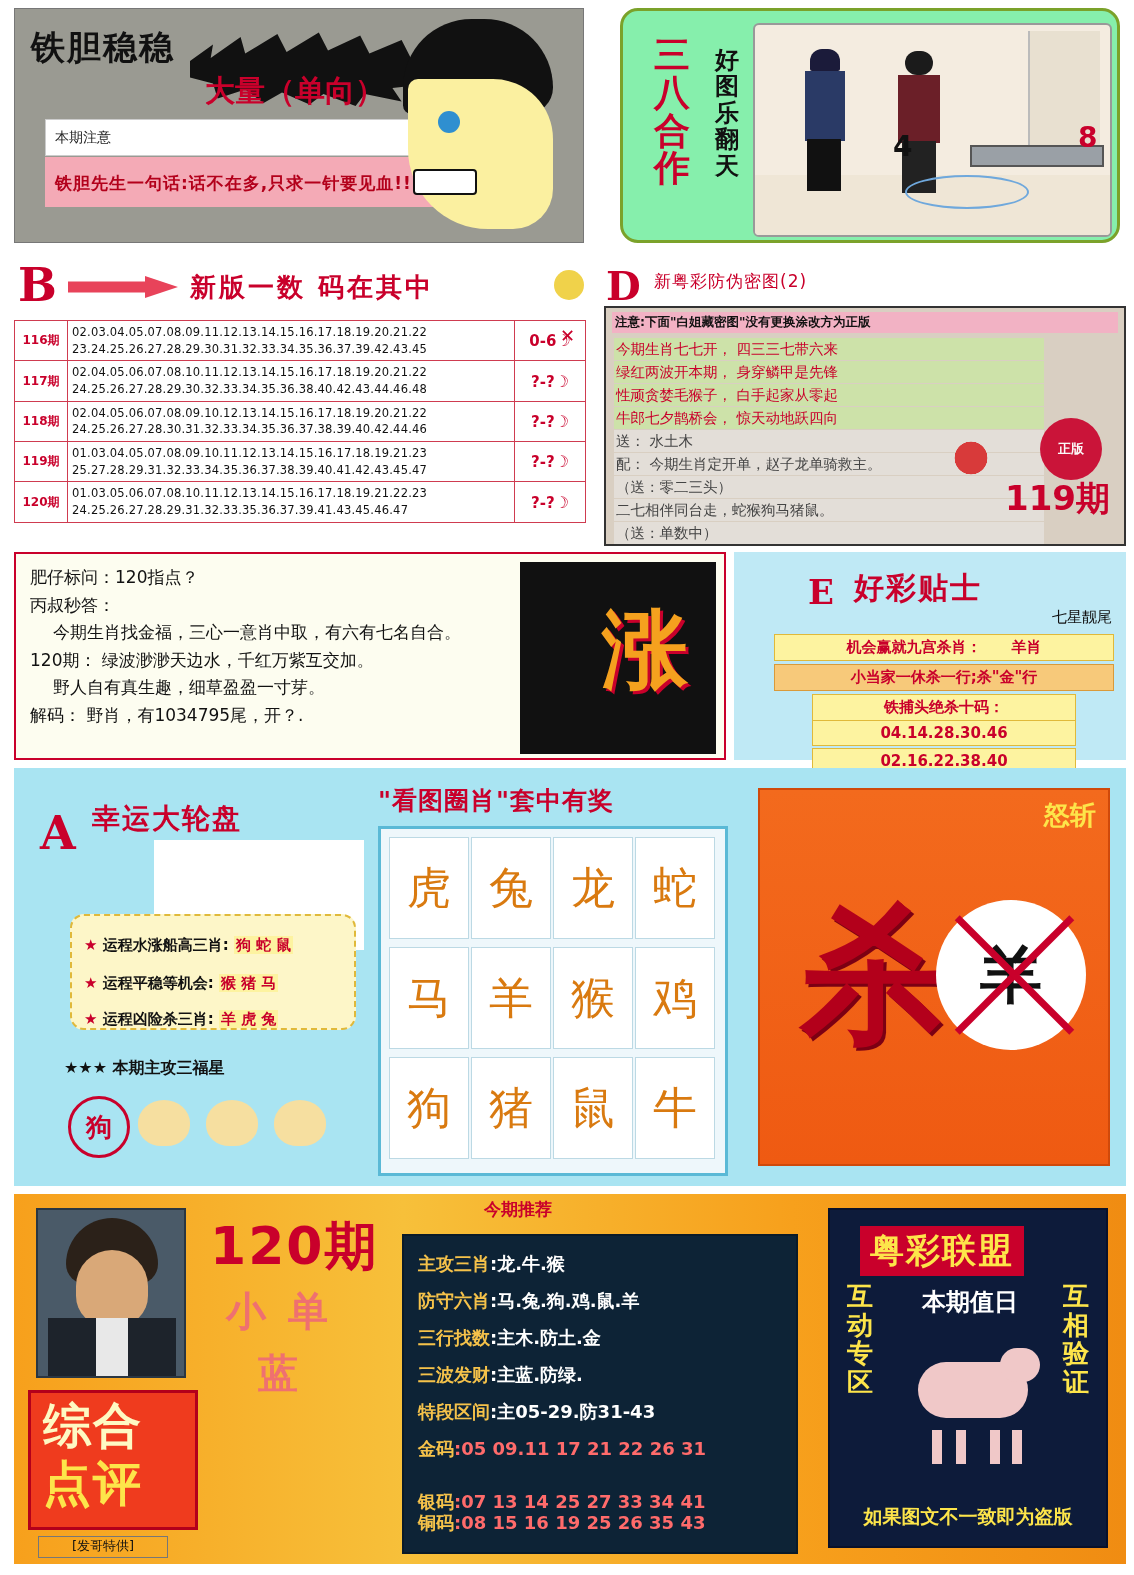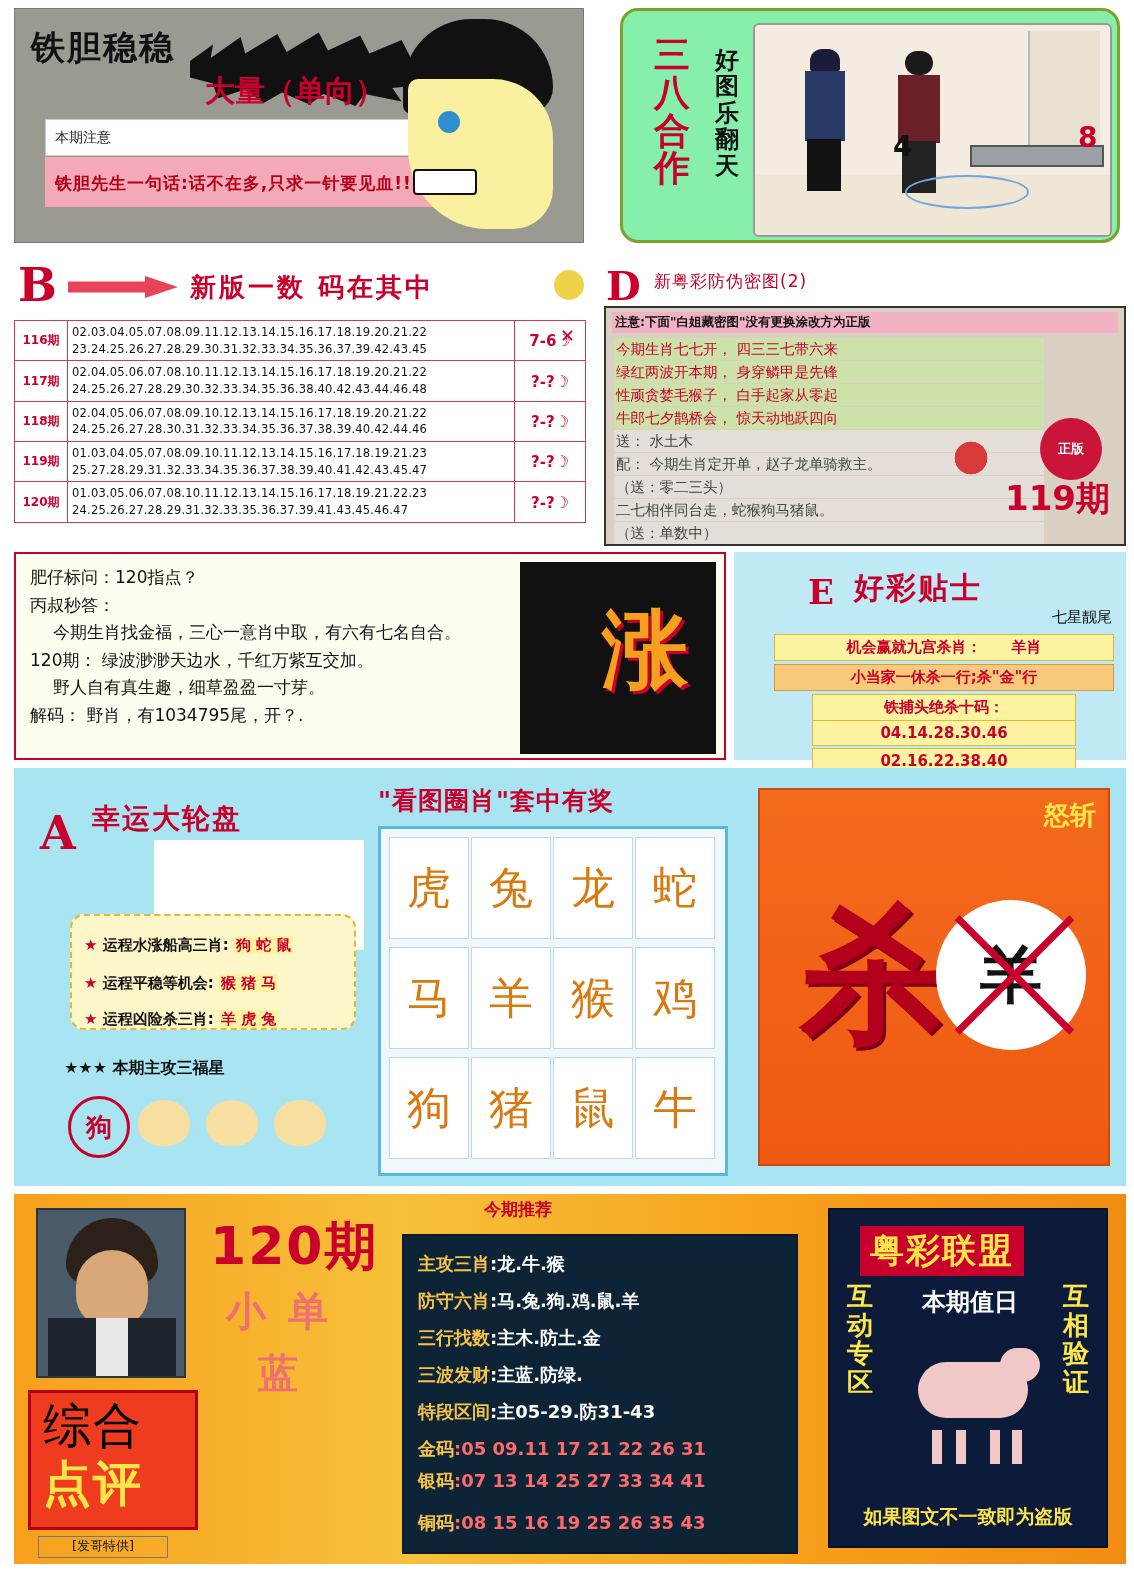--- a/index.html
+++ b/index.html
@@ -124,21 +124,21 @@
   #shabox .x2:after{transform:rotate(-45deg);}
 
   
   #bottom{left:14px;top:1194px;width:1112px;height:370px;background:linear-gradient(90deg,#f7a01c 0%,#f7c03a 35%,#f7a01c 70%,#f08c12 100%);}
   #photo{left:22px;top:14px;width:150px;height:170px;background:#4a5a68;border:2px solid #2a3642;overflow:hidden;}
   #photo .hair{position:absolute;left:28px;top:8px;width:92px;height:66px;background:#2b2119;border-radius:46px 46px 20px 20px;}
   #photo .face{position:absolute;left:38px;top:40px;width:72px;height:76px;background:#d9a878;border-radius:36px 36px 30px 30px;}
   #photo .suit{position:absolute;left:10px;top:108px;width:128px;height:62px;background:#1d232b;}
   #photo .shirt{position:absolute;left:58px;top:108px;width:32px;height:62px;background:#e8e8e8;}
   #zonghe{left:14px;top:196px;width:170px;height:140px;background:#ef3b1e;border:3px solid #b3001b;}
-  #zonghe .t{position:absolute;left:12px;top:8px;font-size:48px;font-weight:normal;color:#000000;letter-spacing:2px;line-height:1.0;}
+  #zonghe .t{position:absolute;left:12px;top:8px;font-size:48px;font-weight:bold;color:#fef9c3;letter-spacing:2px;line-height:1.0;}
   #zonghe .t2{position:absolute;left:12px;top:66px;font-size:48px;font-weight:bold;color:#fde54a;letter-spacing:2px;line-height:1.0;}
   #fage{left:24px;top:342px;width:130px;height:22px;font-size:13px;color:#111;border:1px solid #777;text-align:center;}
   #issue120{left:196px;top:18px;font-size:52px;font-weight:bold;color:#c9002b;letter-spacing:2px;}
   #xiaodanlan{left:212px;top:90px;width:140px;height:130px;}
   #xiaodanlan span{position:absolute;font-size:40px;font-weight:bold;color:#ef7070;}
   #jinqi{left:470px;top:4px;font-size:17px;color:#c9002b;font-weight:bold;}
   #reclist{left:388px;top:40px;width:396px;height:320px;background:#0d2336;border:2px solid #0a1a28;}
   #reclist .rrow{position:absolute;left:14px;font-size:18px;font-weight:bold;white-space:nowrap;}
   #reclist .lbl{color:#f5c24a;}
   #reclist .val{color:#ffffff;}
@@ -197,21 +197,21 @@
   <div class="abs" id="bsec">
     <div class="bletter">B</div>
     <div class="arrow"></div>
     <div class="htitle">新版一数 码在其中</div>
     <div class="moon"></div>
     <table class="btab">
       <tbody id="btab-body">
           <tr>
             <td class="per">116期</td>
             <td class="nums">02.03.04.05.07.08.09.11.12.13.14.15.16.17.18.19.20.21.22 23.24.25.26.27.28.29.30.31.32.33.34.35.36.37.39.42.43.45</td>
-            <td class="res"><span>7-6</span><span class="curve">☽</span><span class="xmark">✕</span></td>
+            <td class="res"><span>0-6</span><span class="curve">☽</span><span class="xmark">✕</span></td>
           </tr>
           <tr>
             <td class="per">117期</td>
             <td class="nums">02.04.05.06.07.08.10.11.12.13.14.15.16.17.18.19.20.21.22 24.25.26.27.28.29.30.32.33.34.35.36.38.40.42.43.44.46.48</td>
             <td class="res"><span>?-?</span><span class="curve">☽</span></td>
           </tr>
           <tr>
             <td class="per">118期</td>
             <td class="nums">02.04.05.06.07.08.09.10.12.13.14.15.16.17.18.19.20.21.22 24.25.26.27.28.30.31.32.33.34.35.36.37.38.39.40.42.44.46</td>
             <td class="res"><span>?-?</span><span class="curve">☽</span></td>
@@ -377,21 +377,21 @@
       <span style="left:32px;top:62px;">蓝</span>
     </div>
     <div class="abs" id="jinqi">今期推荐</div>
     <div class="abs" id="reclist">
         <div class="rrow" style="top: 16px;"><span class="lbl">主攻三肖</span><span class="val">:龙.牛.猴</span></div>
         <div class="rrow" style="top: 53px;"><span class="lbl">防守六肖</span><span class="val">:马.兔.狗.鸡.鼠.羊</span></div>
         <div class="rrow" style="top: 90px;"><span class="lbl">三行找数</span><span class="val">:主木.防土.金</span></div>
         <div class="rrow" style="top: 127px;"><span class="lbl">三波发财</span><span class="val">:主蓝.防绿.</span></div>
         <div class="rrow" style="top: 164px;"><span class="lbl">特段区间</span><span class="val">:主05-29.防31-43</span></div>
         <div class="rrow" style="top: 201px;"><span class="lbl">金码</span><span class="valr">:05 09.11  17 21 22 26 31</span></div>
-        <div class="rrow" style="top: 233px; text-align: center;"><span class="lbl">银码</span><span class="valr">:07 13 14 25 27 33 34 41</span></div>
+        <div class="rrow" style="top: 254px; text-align: center;"><span class="lbl">银码</span><span class="valr">:07 13 14 25 27 33 34 41</span></div>
         <div class="rrow" style="top: 275px;"><span class="lbl">铜码</span><span class="valr">:08 15 16 19 25 26 35 43</span></div>
       </div>
 
     <div class="abs" id="yuecai">
       <div class="ytitle">粤彩联盟</div>
       <div class="left">互动专区</div>
       <div class="right">互相验证</div>
       <div class="mid">本期值日</div>
       <div class="animal">
         <div class="body"></div>

